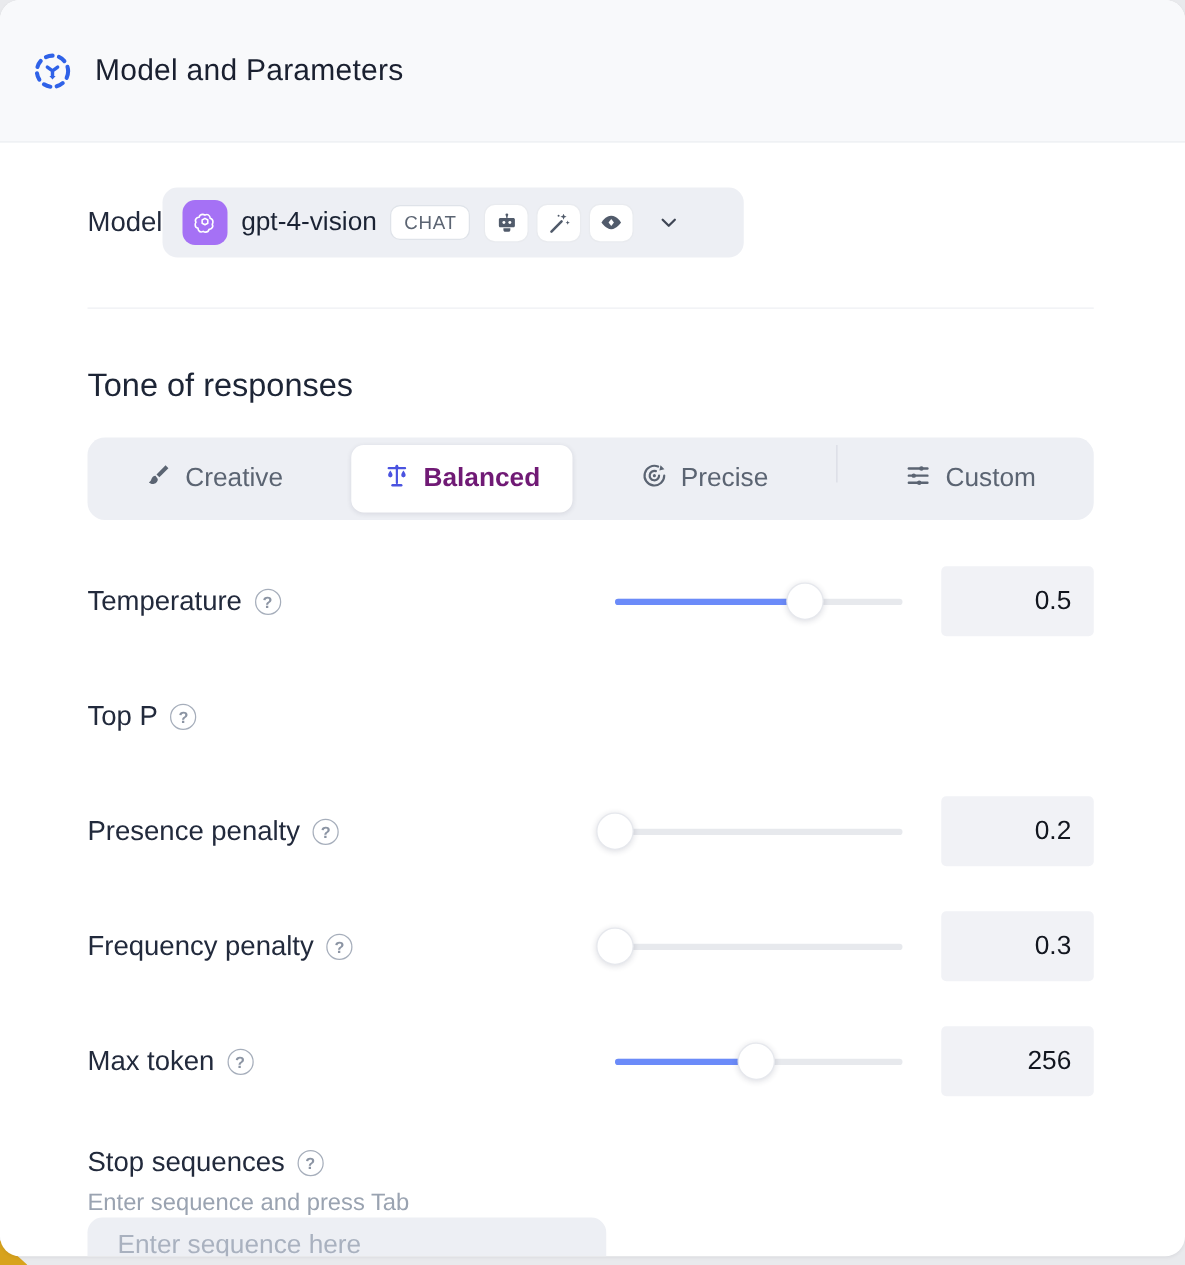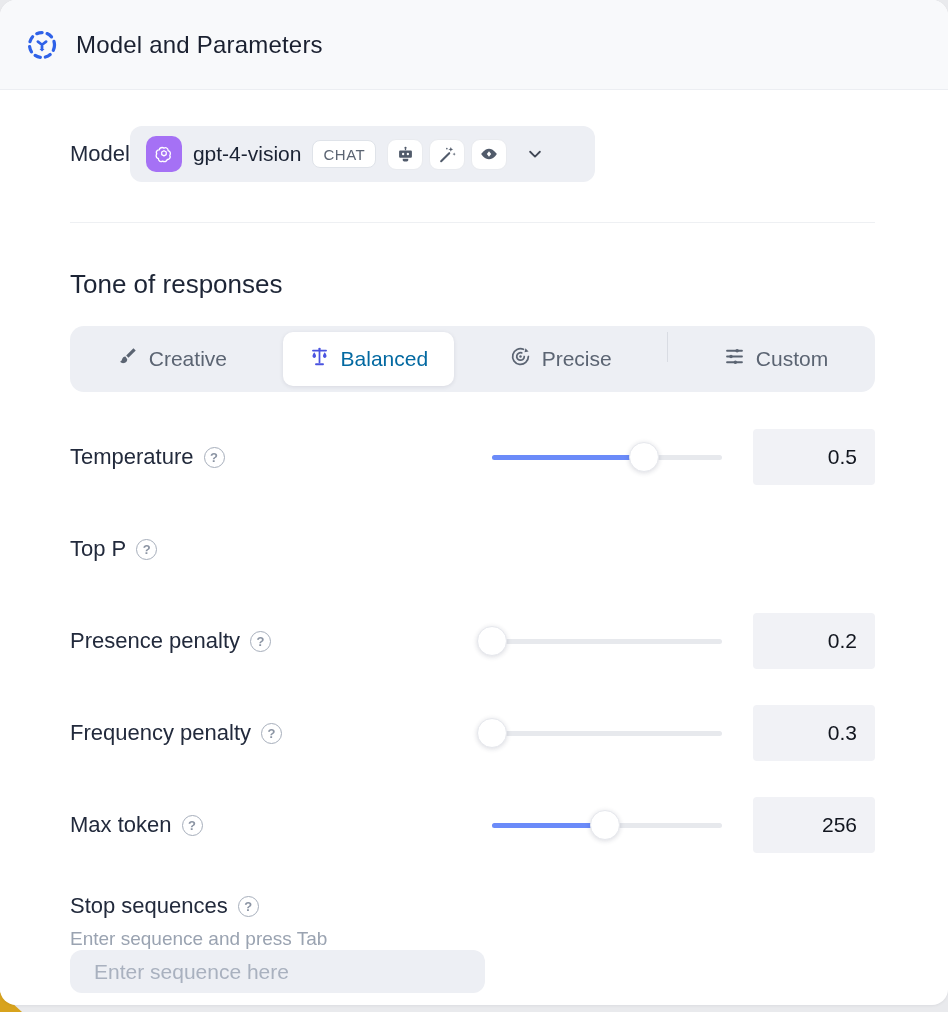--- a/index.html
+++ b/index.html
@@ -16,21 +16,21 @@
     clip-path:polygon(0 100%, 0 0, 100% 100%);
     z-index:0;
   }
   .card {
     position:absolute; top:0; left:0; width:948px; height:1005px;
     background:#ffffff; border-radius:16px; z-index:1;
     box-shadow:0 1px 3px rgba(20,24,40,.06);
     overflow:hidden;
   }
   .card-header {
-    height:90px; background:#f8f9fb; border-bottom:1px solid #eceef2;
+    height:114px; background:#f8f9fb; border-bottom:1px solid #eceef2;
     display:flex; align-items:center; padding:0 26px; gap:18px;
   }
   .hdr-icon { width:32px; height:32px; display:flex; align-items:center; justify-content:center; }
   .hdr-title { font-size:24px; font-weight:500; color:#1a2030; letter-spacing:.2px; }
 
   .card-body { padding:36px 73px 0 70px; }
 
   
   .model-row { display:flex; align-items:center; justify-content:flex-start; }
   .field-label { font-size:22px; color:#222a3c; }
@@ -60,21 +60,21 @@
   .section-title { font-size:26px; color:#1d2536; margin-top:46px; }
   .segmented {
     margin-top:26px; height:66px; background:#edeff4; border-radius:14px;
     display:flex; padding:6px; justify-content:space-around;
   }
   .seg-item {
     display:flex; align-items:center; gap:11px; padding:0 26px; height:54px;
     border-radius:10px; color:#5b6472; font-size:21px; cursor:pointer; white-space:nowrap;
   }
   .seg-item.selected {
-    background:#fff; color:#0369a1; font-weight:400;
+    background:#fff; color:#701a75; font-weight:700;
     box-shadow:0 1px 4px rgba(25,32,61,.10);
   }
   .seg-divider { width:1px; height:30px; background:#d9dce3; }
 
   
   .param-row {
     display:flex; align-items:center; justify-content:space-between; margin-top:36px; height:56px;
   }
   .param-row.first { margin-top:37px; }
   .param-label-group { display:flex; align-items:center; gap:10px; }

